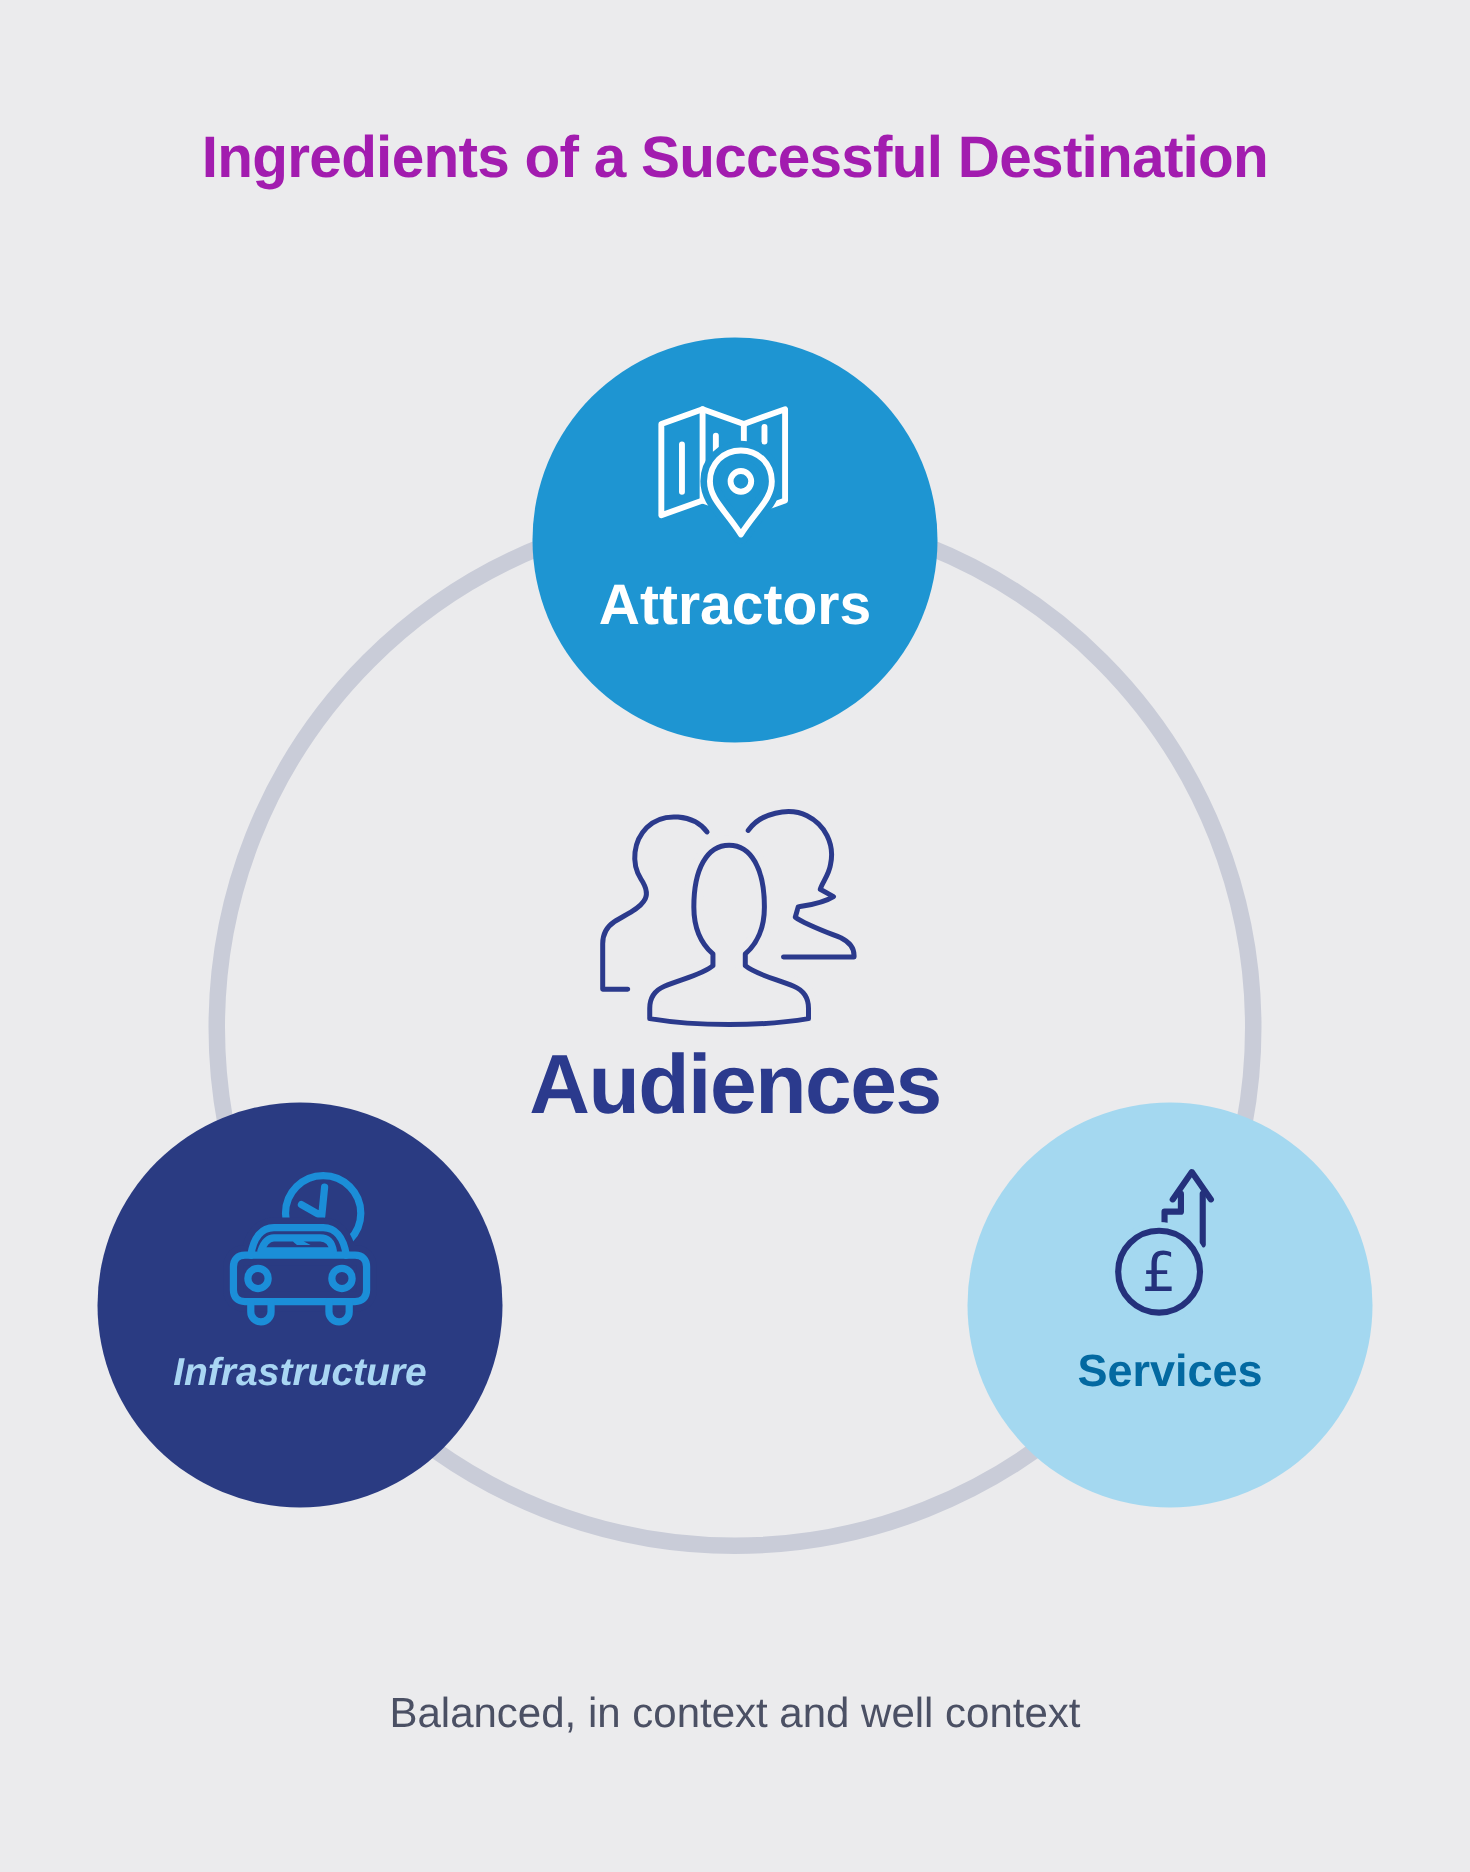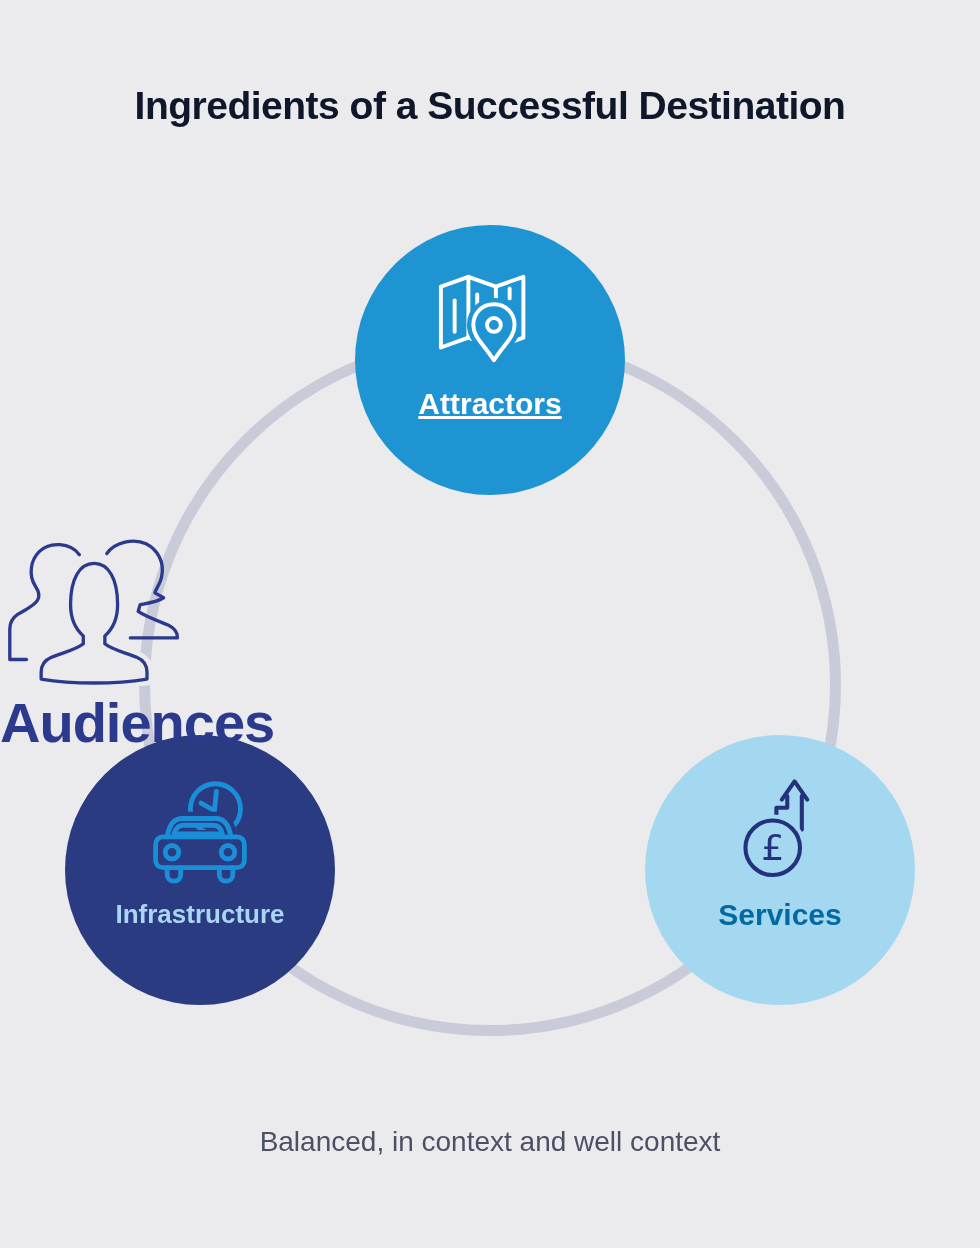--- a/index.html
+++ b/index.html
@@ -8,45 +8,45 @@
     background:#ebebed;
     font-family:"Liberation Sans", sans-serif;
     position:relative;
     overflow:hidden;
   }
   .canvas{position:absolute;inset:0;}
   .title{
     position:absolute;top:84px;left:0;right:0;
     text-align:center;
     font-size:39px;font-weight:700;letter-spacing:-0.5px;
-    color:#0f172a;margin:0;
+    color:#a21caf;margin:0;
   }
   .ring{
     position:absolute;left:139px;top:334px;
     width:702px;height:702px;
     border:11px solid #c9ccd8;
     border-radius:50%;
     box-sizing:border-box;
   }
   .node{
     position:absolute;width:270px;height:270px;border-radius:50%;
     display:flex;flex-direction:column;align-items:center;justify-content:center;
     box-sizing:border-box;padding-bottom:34px;
   }
   .node svg{display:block;}
   .node-label{font-weight:700;margin-top:12px;white-space:nowrap;}
   .node-attractors{left:355px;top:225px;}
-  .node-attractors .node-label{font-size:30px;text-decoration:underline;}
+  .node-attractors .node-label{font-size:38px;}
   .node-infrastructure{left:65px;top:735px;}
-  .node-infrastructure .node-label{font-size:26px;}
+  .node-infrastructure .node-label{font-size:26px;font-style:italic;}
   .node-services{left:645px;top:735px;}
   .node-services .node-label{font-size:30px;}
   .center-group{
     position:absolute;left:0;right:0;top:534px;
-    display:flex;flex-direction:column;
+    display:flex;flex-direction:column;align-items:center;
   }
   .center-label{
     font-size:56px;font-weight:700;color:#2b3a8d;
     letter-spacing:-1px;margin-top:4px;
   }
   .caption{
     position:absolute;left:0;right:0;top:1126px;
     text-align:center;
     font-size:28px;color:#4b5064;
   }

